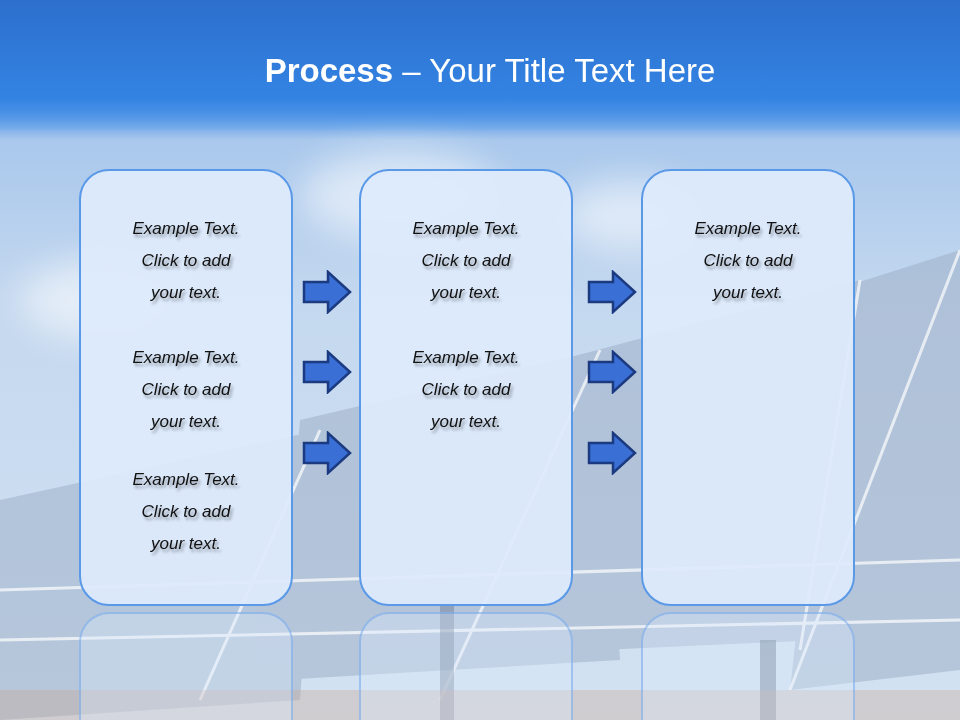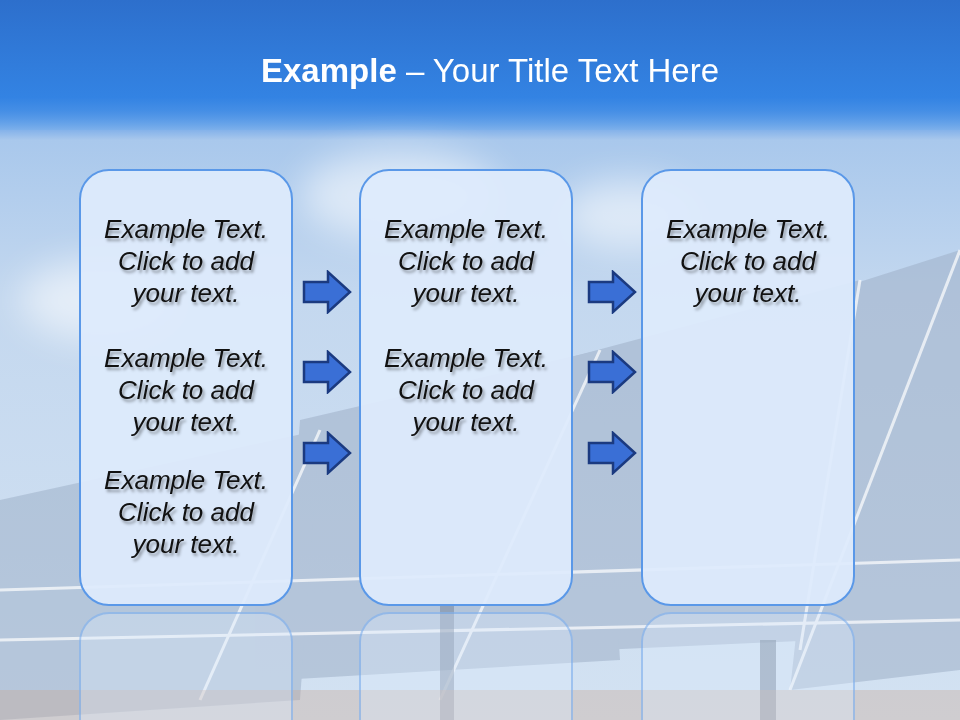--- a/index.html
+++ b/index.html
@@ -11,21 +11,21 @@
   
   .cloud { position:absolute; border-radius:50%; background:rgba(255,255,255,0.55); filter:blur(18px); }
   
   .panels { position:absolute; left:0; top:0; width:960px; height:720px; }
   .title { position:absolute; left:0; top:52px; width:980px; text-align:center; color:#fff; font-size:33px; }
   .title b { font-weight:bold; }
   .box { position:absolute; top:169px; width:214px; height:437px; border:2px solid #5a98e8; border-radius:30px;
     background:rgba(222,235,252,0.93); box-sizing:border-box; }
   .reflect { position:absolute; top:612px; width:214px; height:140px; border:2px solid rgba(90,152,232,0.45);
     border-radius:30px; background:rgba(222,235,252,0.35); box-sizing:border-box; }
-  .txt { position:absolute; left:0; width:100%; text-align:center; font-style:italic; font-size:26px; line-height:32px;
+  .txt { position:absolute; left:0; width:100%; text-align:center; font-style:italic; font-size:17px; line-height:32px;
     color:#111; text-shadow:2px 3px 3px rgba(0,0,0,0.35); }
   .txt span { display:block; }
   .arrow { position:absolute; width:50px; height:44px; }
 </style>
 </head>
 <body>
 
 <div class="slide">
   <div class="header-band"></div>
 
@@ -47,21 +47,21 @@
       <line x1="320" y1="430" x2="200" y2="700"></line>
       <line x1="0" y1="590" x2="960" y2="560"></line>
       <line x1="0" y1="640" x2="960" y2="620"></line>
     </g>
     <rect x="760" y="640" width="16" height="80" fill="#6f7f95" opacity="0.6"></rect>
     <rect x="440" y="600" width="14" height="120" fill="#6f7f95" opacity="0.5"></rect>
     <rect x="0" y="690" width="960" height="30" fill="#c9a792" opacity="0.35"></rect>
   </svg>
 
   <div class="title">
-    <b>Example</b><span> – Your Title Text Here</span>
+    <b>Process</b><span> – Your Title Text Here</span>
   </div>
 
   <div class="box" style="left:79px;">
     <div class="txt" style="top:42px;">
       <span>Example Text.</span>
       <span>Click  to add</span>
       <span>your text.</span>
     </div>
     <div class="txt" style="top:171px;">
       <span>Example Text.</span>

